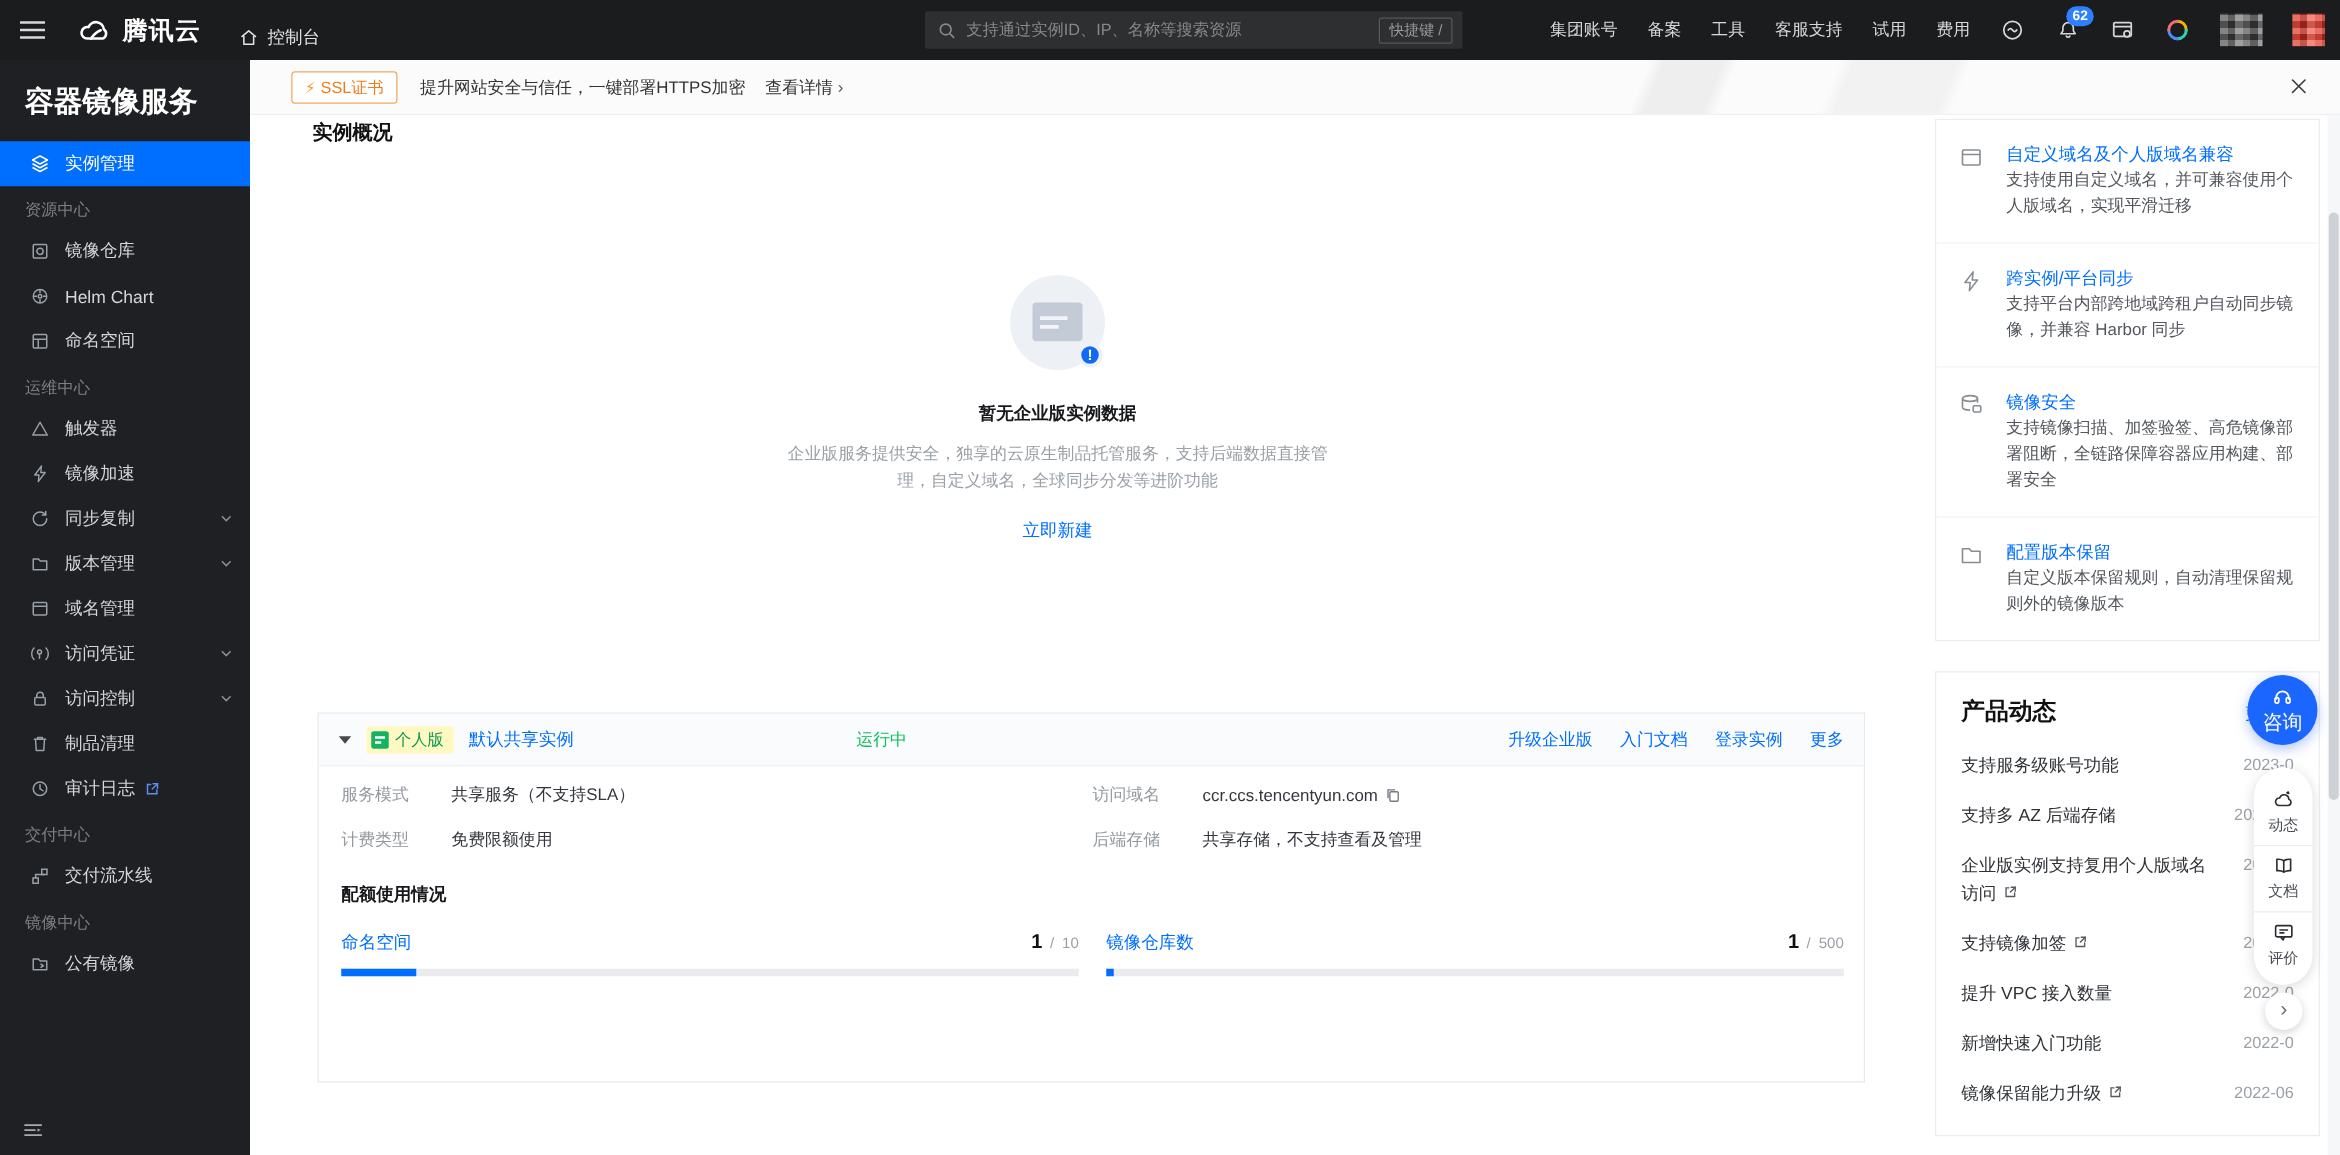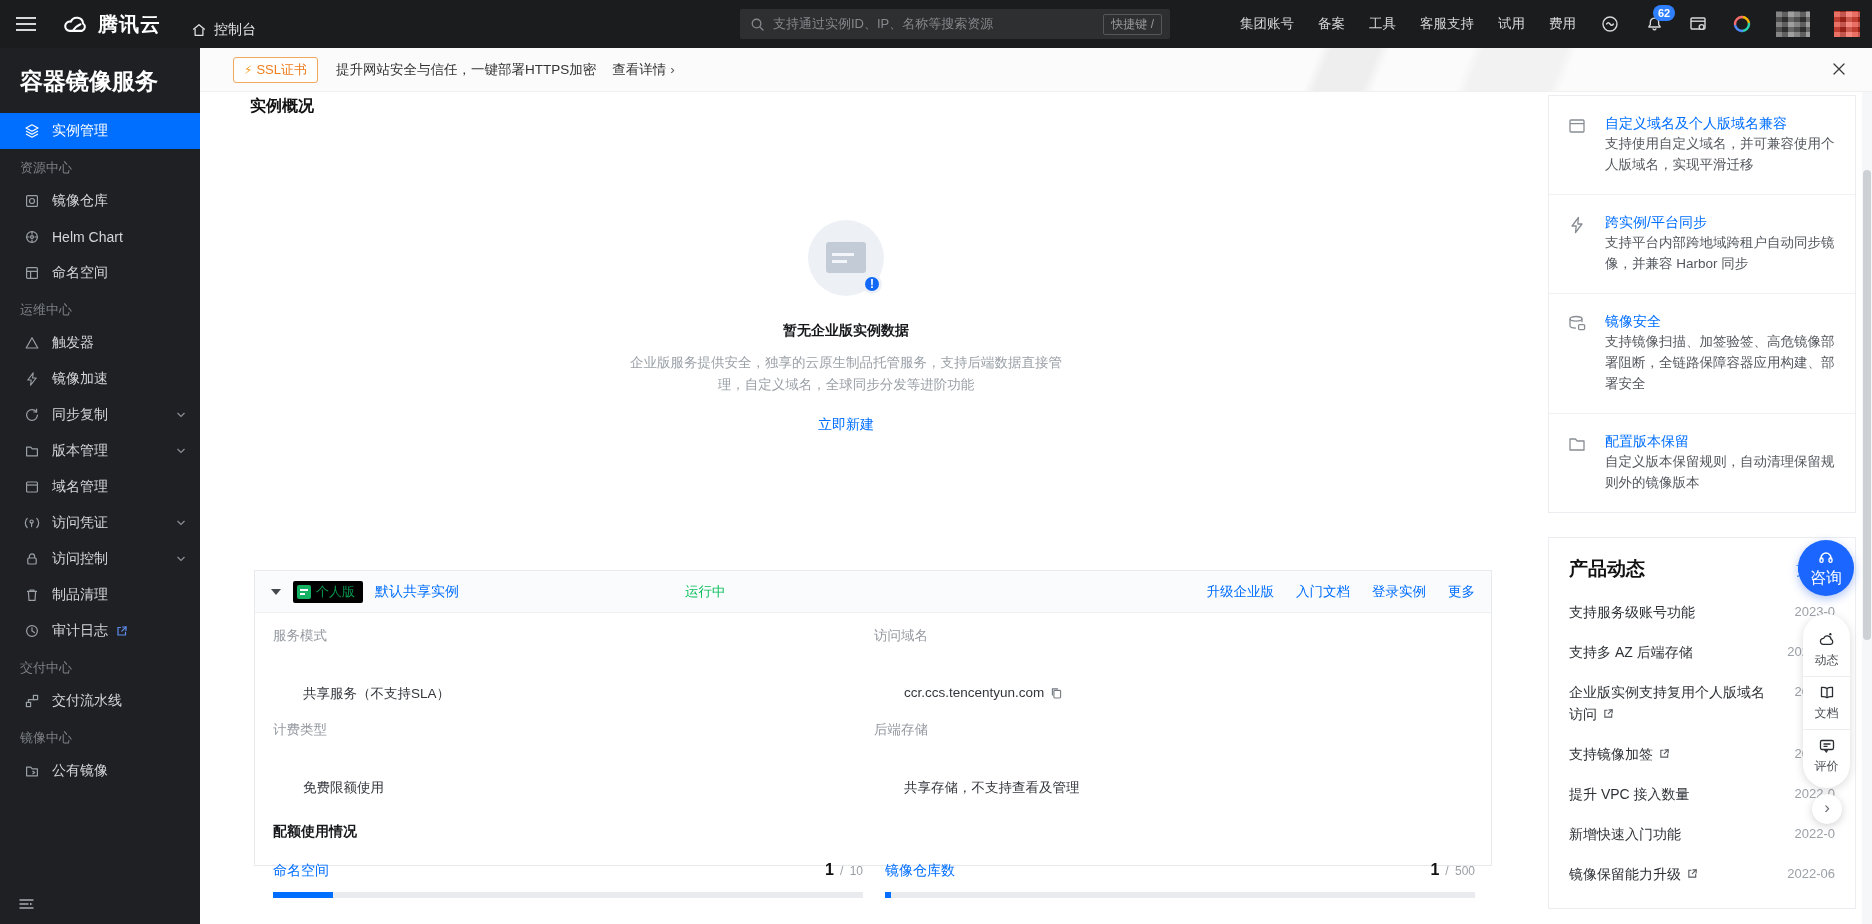--- a/index.html
+++ b/index.html
@@ -60,31 +60,31 @@
   .empty-doc::after { content:""; position:absolute; left:6px; top:18px; width:15px; height:3px; background:#f2f5f9; }
   .empty-bang { position:absolute; right:2px; bottom:2px; width:20px; height:20px; background:#1269f5; border:3px solid #edf1f6; border-radius:50%; color:#fff; font-size:12px; font-weight:bold; line-height:15px; text-align:center; }
   .empty-title { margin-top:26px; font-size:14px; font-weight:bold; color:#16181b; }
   .empty-desc { margin-top:12px; font-size:13.5px; color:#9aa0a7; line-height:22px; }
   .empty-cta { display:inline-block; margin-top:20px; color:#006eff; font-size:14px; cursor:pointer; }
 
   
   .card { position:absolute; left:54px; top:478px; width:1238px; height:296px; border:1px solid #e7e9ec; background:#fff; }
   .card-head { height:42px; background:#fafbfc; border-bottom:1px solid #f0f1f3; display:flex; align-items:center; padding:0 16px; }
   .caret { width:0; height:0; border-left:5px solid transparent; border-right:5px solid transparent; border-top:6px solid #46494e; margin-right:12px; cursor:pointer; }
-  .edition { display:flex; align-items:center; gap:5px; background:#000000; border-radius:2px; padding:2px 8px 2px 4px; }
+  .edition { display:flex; align-items:center; gap:5px; background:#fef9c3; border-radius:2px; padding:2px 8px 2px 4px; }
   .edition .eicon { width:14px; height:14px; background:#15b264; border-radius:2px; position:relative; }
   .edition .eicon::before { content:""; position:absolute; left:3px; top:4px; width:8px; height:2px; background:#fff; }
   .edition .eicon::after { content:""; position:absolute; left:3px; top:8px; width:5px; height:2px; background:#fff; }
   .edition .etext { color:#0a9a50; font-size:13px; }
   .inst-name { margin-left:12px; color:#006eff; font-size:14px; cursor:pointer; }
   .inst-status { margin-left:226px; color:#0abf5b; font-size:13.5px; }
   .head-links { margin-left:auto; display:flex; gap:22px; }
   .head-links span { color:#006eff; font-size:13.5px; cursor:pointer; white-space:nowrap; }
   .card-body { display:grid; grid-template-columns:1fr 1fr; padding:14px 16px 0 18px; row-gap:18px; }
-  .field { display:flex; align-items:flex-start; font-size:13.5px;flex-direction:column; }
+  .field { display:flex; align-items:center; font-size:13.5px; }
   .field .fl { color:#9499a0; width:58px; flex:0 0 58px; }
   .field .fv { color:#33363c; margin-left:30px; display:flex; align-items:center; gap:6px; }
   .copy-ic { width:13px; height:14px; color:#767b82; cursor:pointer; }
   .quota-title { padding:26px 0 0 18px; font-size:14px; font-weight:bold; color:#16181b; }
   .quota-row { display:flex; gap:22px; padding:20px 16px 0 18px; }
   .quota-col { flex:1; }
   .quota-head { display:flex; justify-content:space-between; align-items:baseline; }
   .quota-label { color:#006eff; font-size:14px; cursor:pointer; }
   .quota-num b { font-size:16px; color:#111; font-weight:bold; }
   .quota-num span { font-size:12px; color:#9ba0a7; margin-left:3px; }

